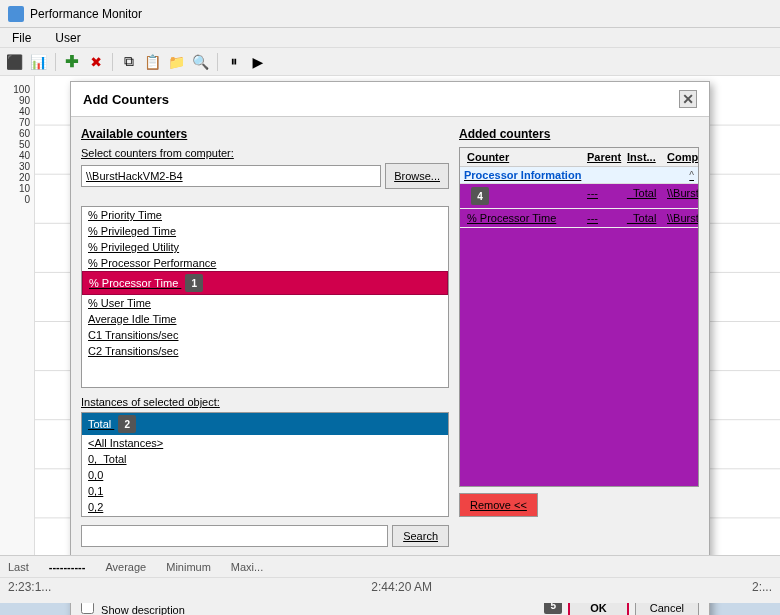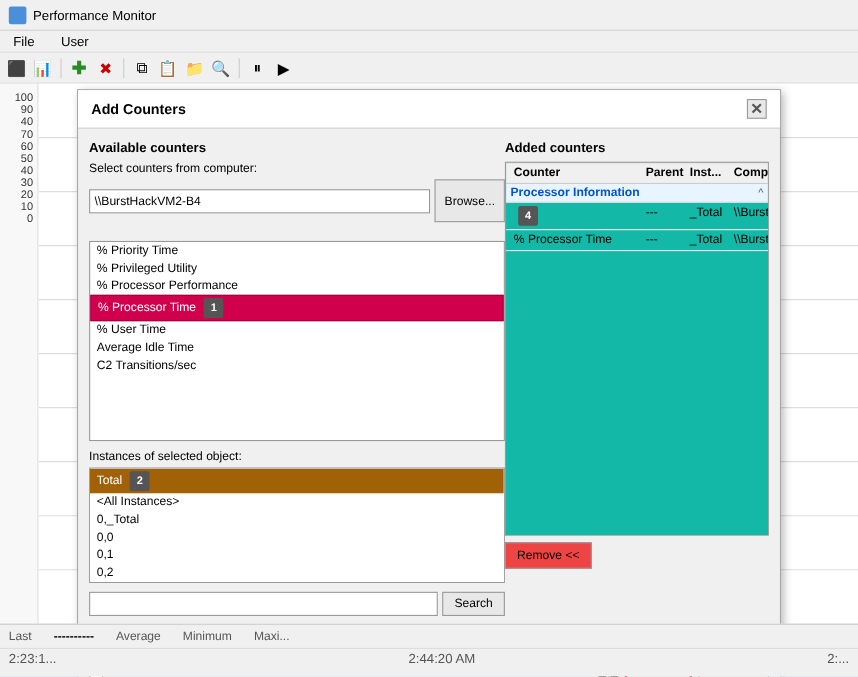--- a/index.html
+++ b/index.html
@@ -140,20 +140,22 @@
       cursor: pointer;
       font-size: 14px;
       color: #555;
       border: 1px solid #999;
       background: #e8e8e8;
     }
 
     .dialog-content {
       display: flex;
       padding: 10px;
+      gap: 10px;
+      text-decoration: underline;
     }
 
     
     .left-panel {
       flex: 1;
     }
 
     .panel-label {
       font-size: 12px;
       font-weight: 600;
@@ -177,21 +179,21 @@
       flex: 1;
       height: 22px;
       border: 1px solid #999;
       background: #fff;
       font-size: 11px;
       padding: 0 4px;
       appearance: none;
       -webkit-appearance: none;
     }
     .browse-btn {
-      height: 39px;
+      height: 26px;
       padding: 0 8px;
       background: #e8e8e8;
       border: 1px solid #999;
       font-size: 11px;
       cursor: pointer;
       white-space: nowrap;
     }
 
     
     .counters-list {
@@ -226,21 +228,21 @@
       height: 105px;
       overflow-y: auto;
       margin-bottom: 8px;
     }
     .instance-item {
       padding: 2px 6px;
       font-size: 11px;
       cursor: pointer;
     }
     .instance-item.selected {
-      background: #a16207;
+      background: #0369a1;
       color: #fff;
     }
 
     
     .search-row {
       display: flex;
       gap: 4px;
       margin-bottom: 8px;
     }
     .search-input {
@@ -299,21 +301,21 @@
     }
 
     .added-counters-label {
       font-size: 12px;
       font-weight: 600;
       margin-bottom: 6px;
     }
 
     .added-counters-table {
       border: 1px solid #999;
-      background: #14b8a6;
+      background: #a21caf;
       flex: 1;
       overflow-y: auto;
       min-height: 280px;
       max-height: 340px;
     }
 
     .table-header {
       display: grid;
       grid-template-columns: 120px 40px 40px 1fr;
       background: #f0f0f0;
@@ -388,21 +390,21 @@
       padding: 0 14px;
       background: #e8e8e8;
       border: 1px solid #999;
       font-size: 11px;
       cursor: pointer;
     }
 
     
     .bottom-bar {
       position: absolute;
-      bottom: 0;
+      bottom: 12px;
       left: 0; right: 0;
       height: 48px;
       background: #f0f0f0;
       border-top: 1px solid #ccc;
     }
     .bottom-data-row {
       display: flex;
       align-items: center;
       height: 22px;
       padding: 0 8px;
@@ -500,25 +502,27 @@
 
           <div class="computer-row">
             <select class="computer-select">
               <option>\\BurstHackVM2-B4</option>
             </select>
             <button class="browse-btn">Browse...</button>
           </div>
 
           <div class="counters-list">
             <div class="counter-item">% Priority Time</div>
+            <div class="counter-item">% Privileged Time</div>
             <div class="counter-item">% Privileged Utility</div>
             <div class="counter-item">% Processor Performance</div>
             <div class="counter-item selected">% Processor Time <span class="badge">1</span></div>
             <div class="counter-item">% User Time</div>
             <div class="counter-item">Average Idle Time</div>
+            <div class="counter-item">C1 Transitions/sec</div>
             <div class="counter-item">C2 Transitions/sec</div>
           </div>
 
           <div class="instances-label">Instances of selected object:</div>
 
           <div class="instances-list">
             <div class="instance-item selected">Total <span class="badge">2</span></div>
             <div class="instance-item">&lt;All Instances&gt;</div>
             <div class="instance-item">0,_Total</div>
             <div class="instance-item">0,0</div>

